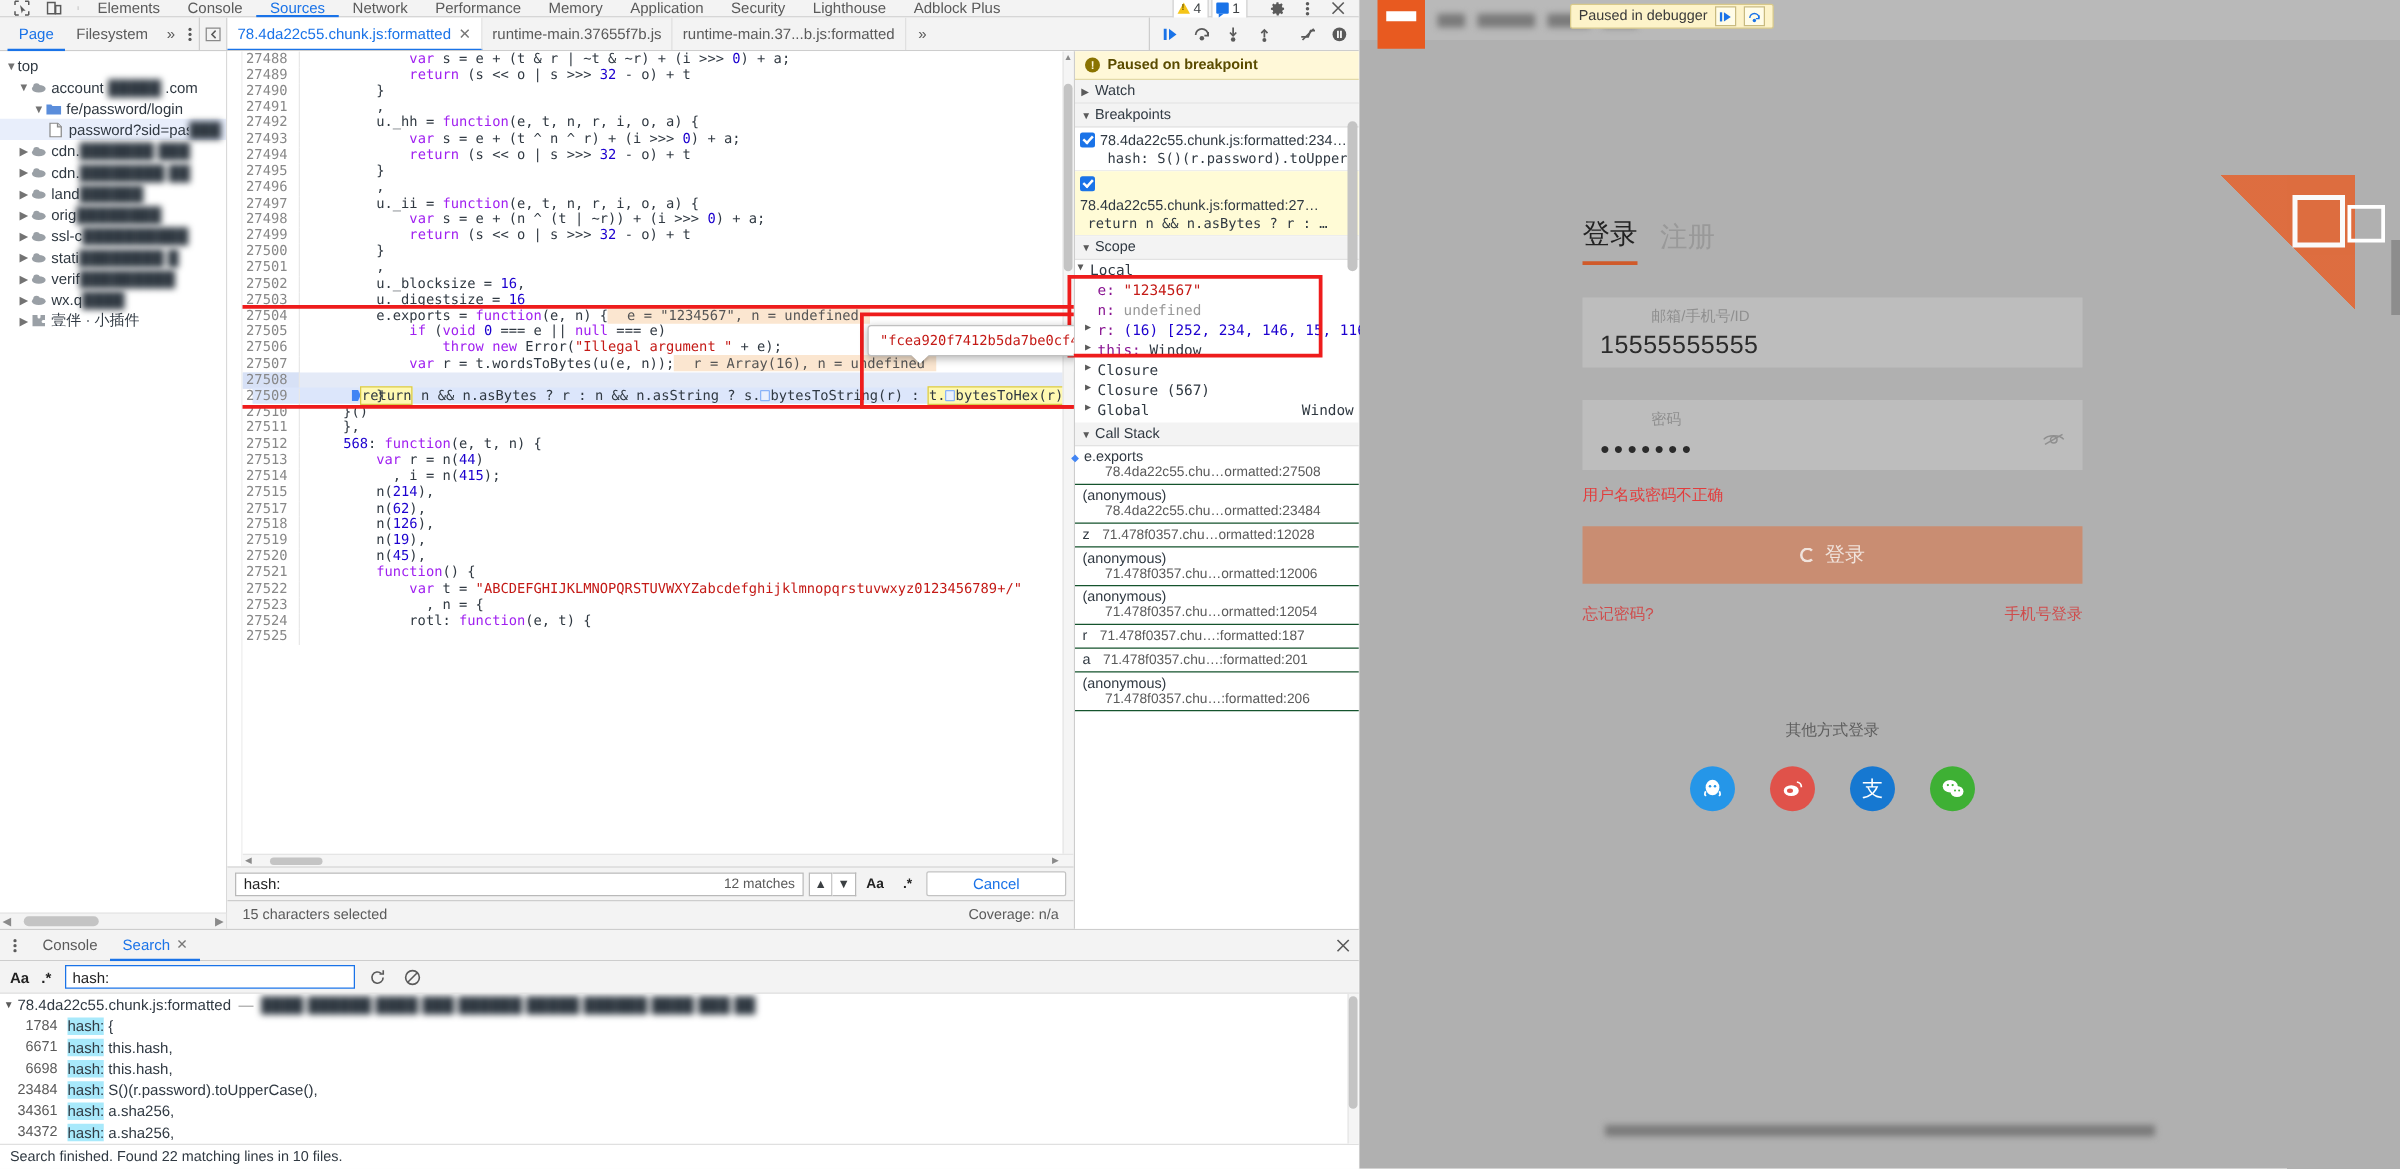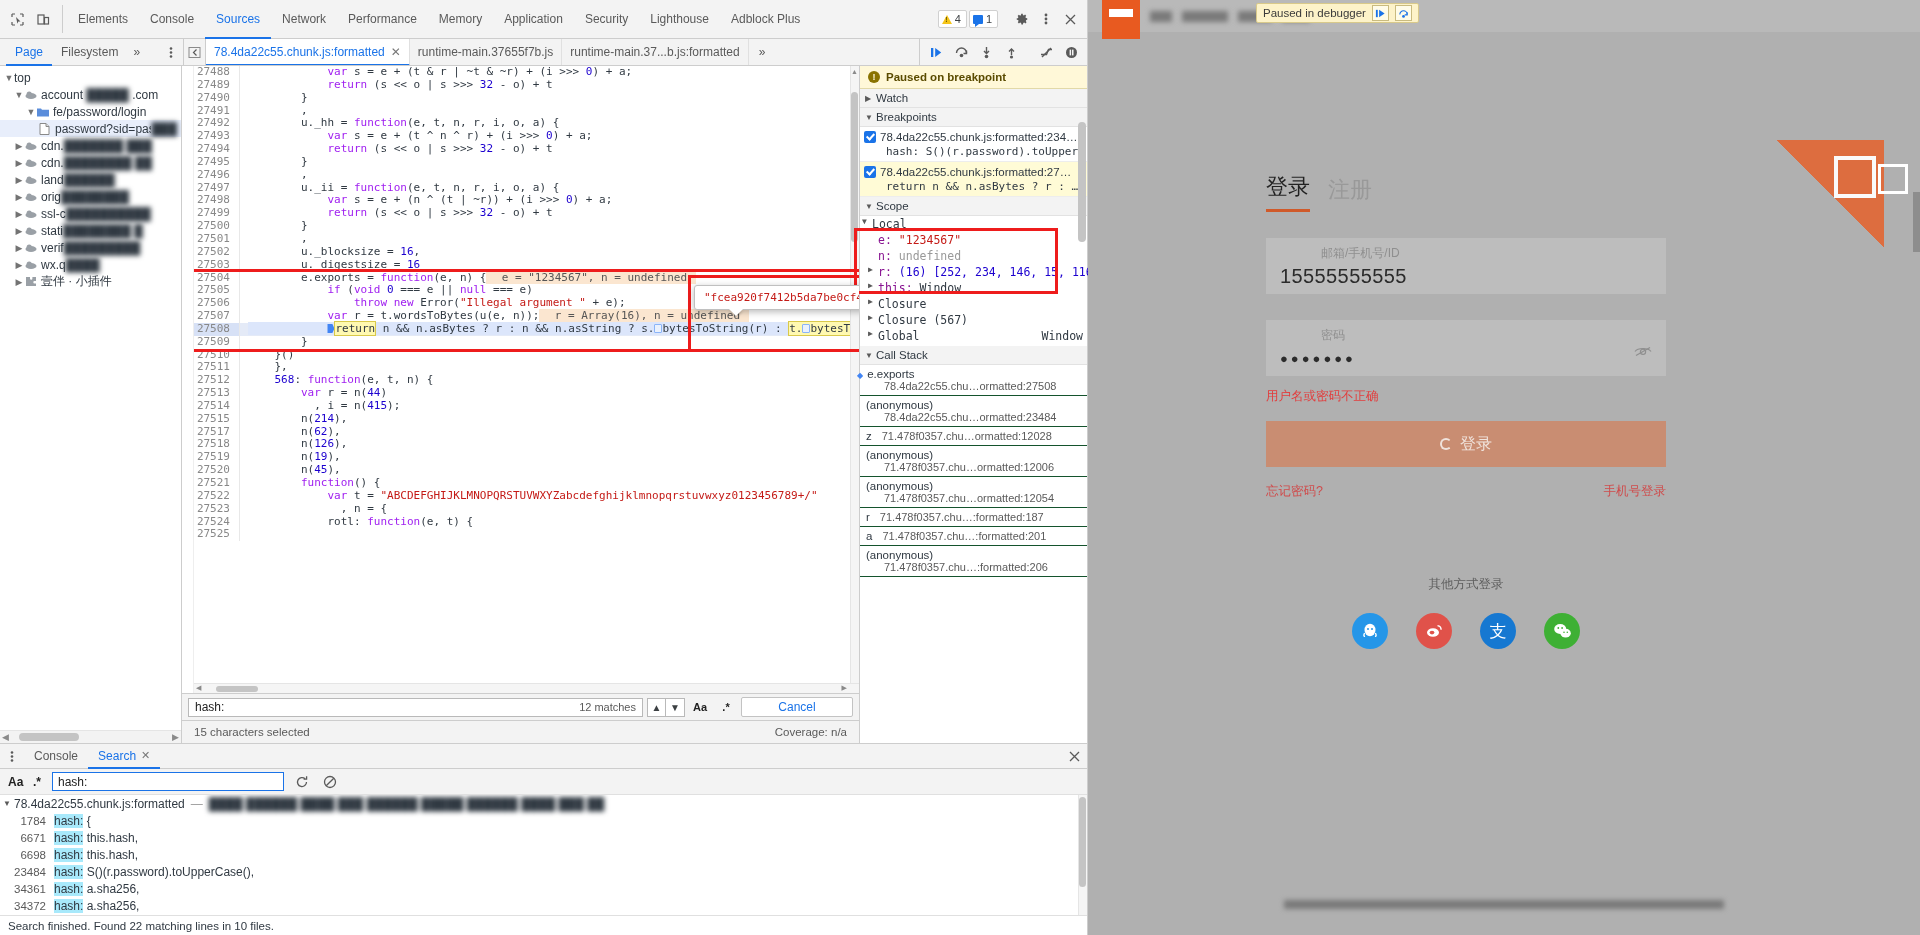--- a/index.html
+++ b/index.html
@@ -18,21 +18,21 @@
   #devtools {
     position: absolute; left: 0; top: 0;
     width: 1088px; height: 935px;
     background: #f3f3f3;
     border-right: 1px solid #cdcdcd;
     display: flex; flex-direction: column;
   }
 
   
   .dt-tabbar {
-    height: 39px; background: #f3f3f3;
+    height: 14px; background: #f3f3f3;
     border-bottom: 1px solid #cdcdcd;
     display: flex; align-items: stretch;
     flex: none;
   }
   .dt-toolicons { display: flex; align-items: center; padding: 0 4px 0 6px; gap: 4px; }
   .tool-ico { width: 22px; height: 21px; display: flex; align-items: center; justify-content: center; border-radius: 2px; }
   .tool-ico svg { display: block; }
   .vsep { width: 1px; background: #cdcdcd; margin: 5px 4px; }
   .dt-tabs { display: flex; align-items: stretch; }
   .dt-tab {
@@ -49,21 +49,21 @@
     font-size: 11px; color: #3c4043;
   }
   .warn-tri { width: 0; height: 0; border-left: 5px solid transparent; border-right: 5px solid transparent; border-bottom: 9px solid #f5c518; position: relative; }
   .warn-tri::after { content: "!"; position: absolute; left: -1.5px; top: 1px; font-size: 7px; color: #6b5600; font-weight: bold; }
   .msg-box { width: 10px; height: 9px; background: #1a73e8; border-radius: 1px; position: relative; }
   .msg-box::after { content: ""; position: absolute; left: 2px; bottom: -3px; border-left: 4px solid #1a73e8; border-bottom: 3px solid transparent; }
   .icon-btn { width: 22px; height: 20px; display: flex; align-items: center; justify-content: center; }
 
   
   .dt-row2 { height: 27px; display: flex; align-items: stretch; border-bottom: 1px solid #cdcdcd; background: #f3f3f3; flex: none; }
-  .nav-pane-head { width: 184px; display: flex; align-items: center; border-right: 1px solid #cdcdcd; padding-left: 6px; }
+  .nav-pane-head { width: 160px; display: flex; align-items: center; border-right: 1px solid #cdcdcd; padding-left: 6px; }
   .npt { padding: 0 9px; font-size: 12px; color: #5a5a5a; height: 100%; display: flex; align-items: center; border-bottom: 2px solid transparent; margin-bottom: -1px;}
   .npt.sel { color: #1a73e8; border-bottom-color: #1a73e8; }
   .chev2 { padding: 0 6px; color: #5a5a5a; font-size: 12px; }
   .kebab { margin-left: auto; width: 22px; display: flex; align-items: center; justify-content: center; color: #5a5a5a; letter-spacing: 0; padding-right: 2px;}
   .editor-tabs { flex: 1; display: flex; align-items: stretch; min-width: 0; overflow: hidden; }
   .et-prev { width: 22px; display: flex; align-items: center; justify-content: center; border-right: 1px solid #cdcdcd; }
   .etab { padding: 0 8px; display: flex; align-items: center; gap: 6px; font-size: 12px; color: #5a5a5a; border-right: 1px solid #e0e0e0; white-space: nowrap; }
   .etab.sel { color: #1a73e8; border-bottom: 2px solid #1a73e8; margin-bottom: -1px; background: #fff; }
   .etab .x { font-size: 12px; color: #777; }
   .etab-more { padding: 0 10px; display: flex; align-items: center; color: #5a5a5a; }
@@ -87,21 +87,21 @@
 
   
   .editor-col { flex: 1; display: flex; flex-direction: column; min-width: 0; background: #fff; }
   .code-wrap { flex: 1; position: relative; overflow: hidden; background: #fff; display: flex; }
   .code-rule { width: 12px; background: #fff; border-right: 1px solid #eee; font-size: 8px; color: #999; writing-mode: vertical-rl; padding-top: 30px;}
   .code-scroll { flex: 1; position: relative; overflow: hidden; }
   .code-lines { font-family: "DejaVu Sans Mono", "Liberation Mono", monospace; font-size: 11px; line-height: 12.85px; }
   .cline { display: flex; height: 12.85px; white-space: pre; }
   .lnum { width: 46px; text-align: right; padding-right: 9px; color: #888; flex: none; border-right: 1px solid #e8e8e8; }
   .ctext { padding-left: 8px; color: #303942; flex: 1; }
-  .cline.cur { background: #e4eaf7; }
+  .cline.cur { background: #e4eaf7; flex-direction: column; }
   .cline.cur .lnum { background: #d7e1f6; }
   .kw { color: #a020f0; }
   .num { color: #1c00cf; }
   .str { color: #c41a16; }
   .inline-val { background: #fbe6d0; color: #555; padding: 0 2px; }
   .bp-arrow { display: inline-block; width: 7px; height: 9px; background: #4285f4; vertical-align: -1px;
     clip-path: polygon(0 0, 70% 0, 100% 50%, 70% 100%, 0 100%); }
   .dcaret { display: inline-block; width: 8px; height: 9px; border: 1px solid #8ab4f8; background: #eaf1fd; vertical-align: -1px; border-radius: 1px;}
   .sel-tok { background: #fff9b1; border: 1px solid #d9c94a; }
   .hl-line-box { background: #dce6fb; }
@@ -136,21 +136,21 @@
   .fb-cancel { width: 112px; height: 20px; border: 1px solid #c3c3c3; background: #fff; color: #1a73e8; display: flex; align-items: center; justify-content: center; font-size: 12px; border-radius: 2px;}
   .status-bar { height: 23px; border-top: 1px solid #cdcdcd; background: #f3f3f3; display: flex; align-items: center; padding: 0 12px; font-size: 11.5px; color: #5a5a5a; flex: none;}
 
   
   .dbg-side { width: 228px; border-left: 1px solid #cdcdcd; background: #fff; display: flex; flex-direction: column; min-height: 0;}
   .paused-banner { background: #fff8d8; border-bottom: 1px solid #e2d9a8; padding: 5px 8px; display: flex; align-items: center; gap: 6px; font-size: 11.5px; font-weight: bold; color: #5a4b00;}
   .info-ico { width: 12px; height: 12px; border-radius: 50%; background: #8a7300; color: #fff8d8; font-size: 9px; display: flex; align-items: center; justify-content: center; font-weight: bold; flex: none;}
   .sect-head { height: 19px; display: flex; align-items: center; padding-left: 5px; font-size: 11.5px; color: #303942; background: #f3f3f3; border-bottom: 1px solid #e2e2e2; }
   .sect-head .tri { width: 11px; font-size: 8px; color: #5a5a5a; }
   .bp-item { padding: 3px 6px 3px 4px; border-bottom: 1px solid #ededed; display: flex; gap: 4px; align-items: flex-start; }
-  .bp-item.active { background: #fffbd6; }
+  .bp-item.active { background: #fffbd6; flex-direction: column; }
   .bp-cb { width: 12px; height: 12px; background: #1a73e8; border-radius: 2px; position: relative; flex: none; margin-top: 1px;}
   .bp-cb::after { content: ""; position: absolute; left: 3.5px; top: 1px; width: 3px; height: 6px; border: solid #fff; border-width: 0 2px 2px 0; transform: rotate(42deg); }
   .bp-txt { min-width: 0; }
   .bp-loc { font-size: 11.5px; color: #303942; white-space: nowrap; overflow: hidden; }
   .bp-src { font-family: "DejaVu Sans Mono","Liberation Mono",monospace; font-size: 11px; color: #303942; white-space: nowrap; overflow: hidden; padding-left: 6px;}
   .scope-row { font-family: "DejaVu Sans Mono","Liberation Mono",monospace; font-size: 11.5px; padding: 1px 4px; display: flex; white-space: nowrap; }
   .scope-row .tri { width: 10px; color: #5a5a5a; font-size: 8px; flex: none;}
   .sv-name { color: #881391; }
   .sv-str { color: #c41a16; }
   .sv-undef { color: #999; }

